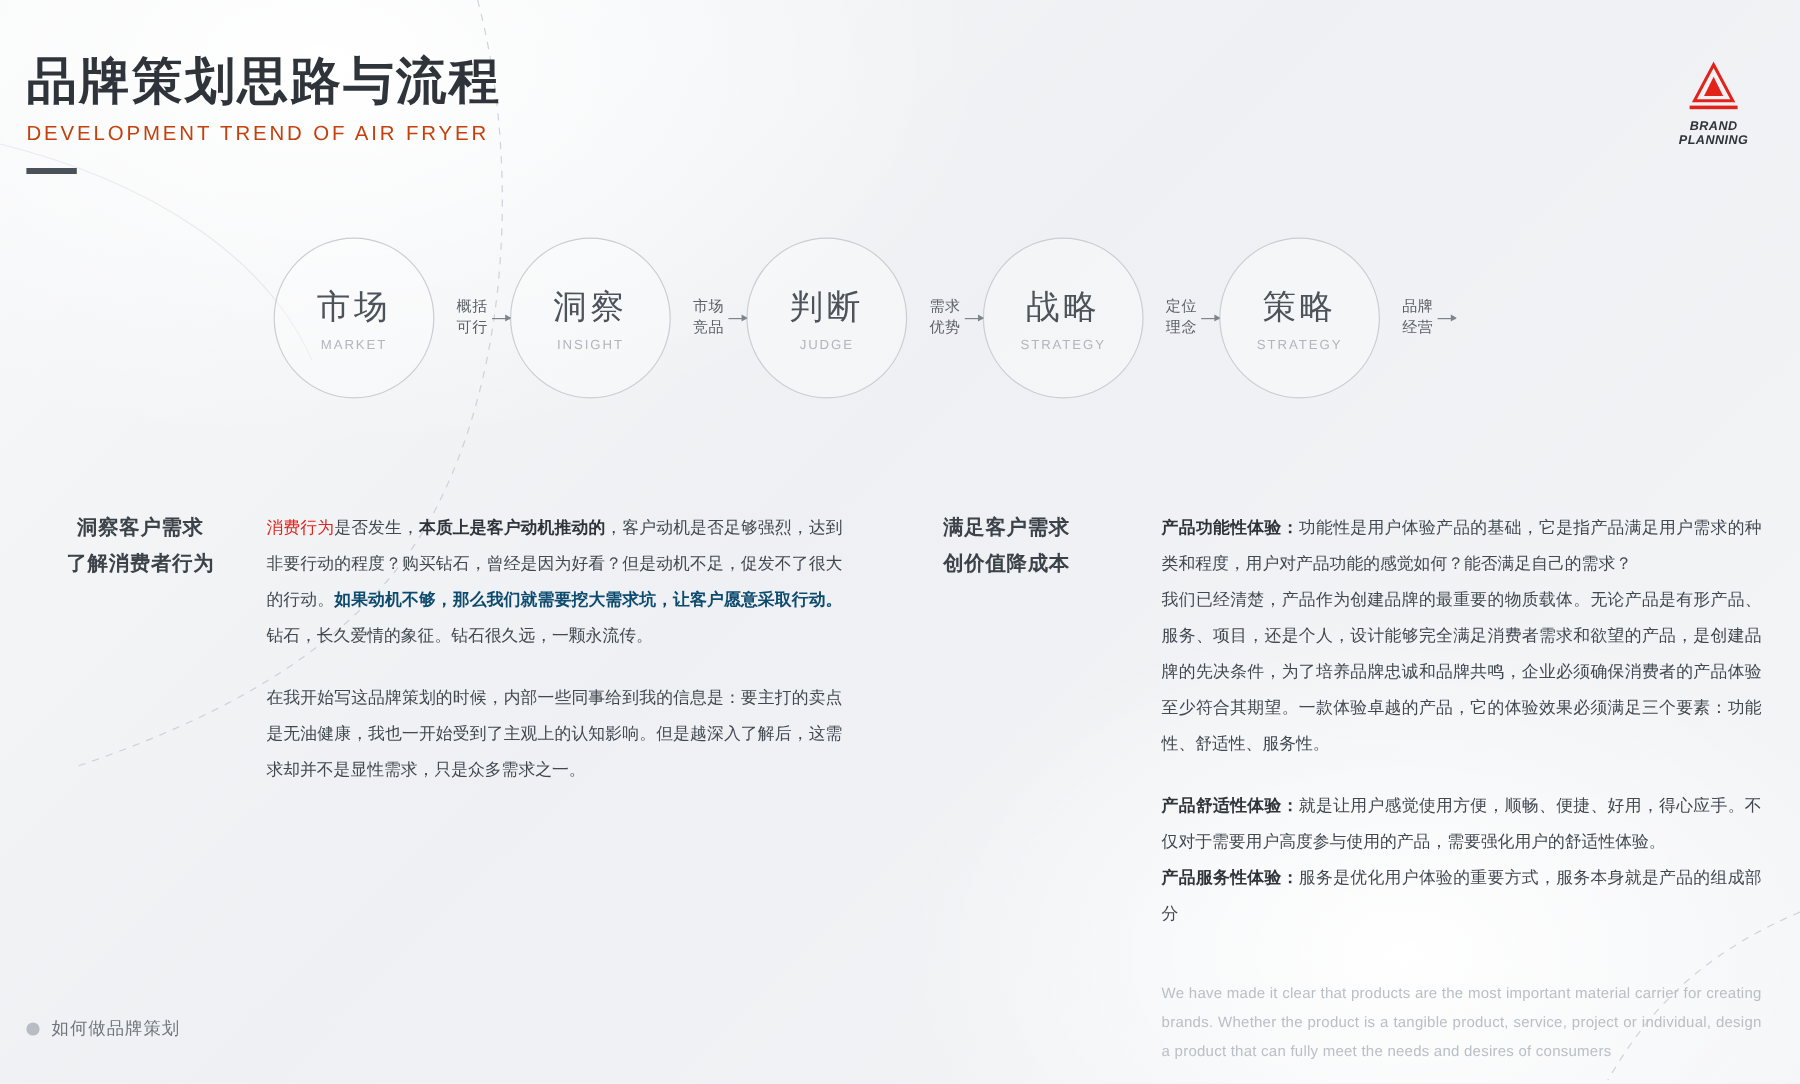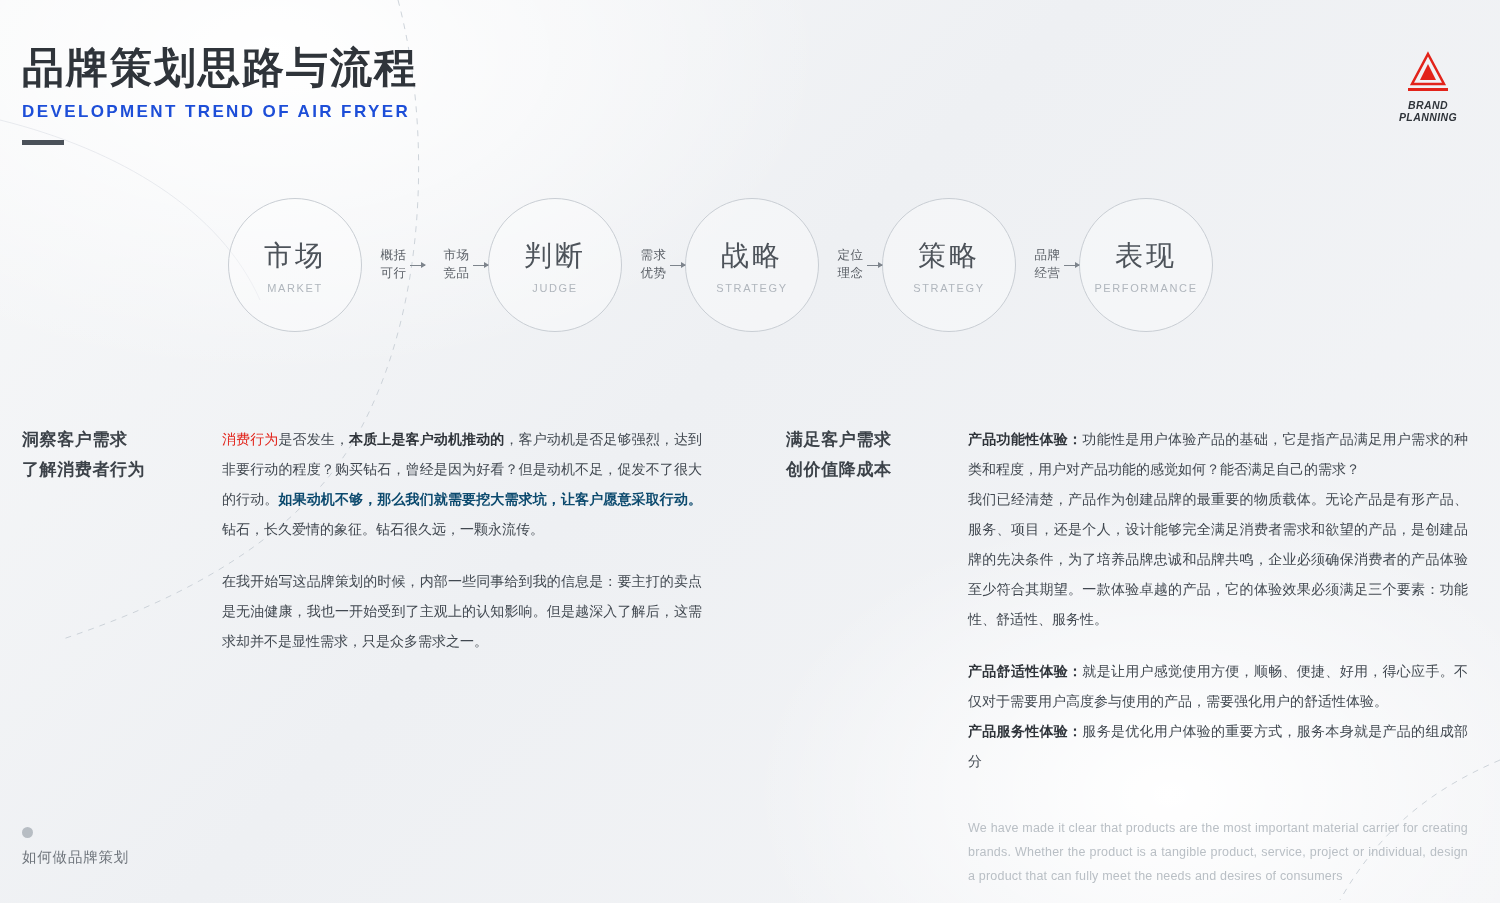--- a/index.html
+++ b/index.html
@@ -48,22 +48,22 @@
     font-weight: bold;
     letter-spacing: 2px;
     color: #2f343a;
     line-height: 1.15;
     margin: 0;
   }
   .title-sub {
     margin-top: 10px;
     font-size: 17px;
     letter-spacing: 2.4px;
-    color: #1d4ed8;
-    font-weight: 700;
+    color: #c2410c;
+    font-weight: 400;
   }
   .title-rule {
     margin-top: 18px;
     width: 42px;
     height: 5px;
     background: #4a5159;
   }
 
   
   .logo {
@@ -204,23 +204,22 @@
     letter-spacing: .2px;
     font-weight: 300;
   }
 
   
   .footer {
     position: absolute;
     left: 22px;
     bottom: 36px;
     display: flex;
-    align-items: flex-start;
+    align-items: center;
     gap: 10px;
-    flex-direction: column;
   }
   .footer-dot {
     width: 11px;
     height: 11px;
     border-radius: 50%;
     background: #b7bdc3;
     flex: none;
   }
   .footer-text {
     font-size: 14.5px;
@@ -263,20 +262,24 @@
     <div class="node">
       <div class="node-cn">市场</div>
       <div class="node-en">MARKET</div>
     </div>
     <div class="link">
       <div class="link-label">概括</div>
       <div class="link-label">可行</div>
       <span class="link-arrow"></span>
     </div>
 
+    <div class="node">
+      <div class="node-cn">洞察</div>
+      <div class="node-en">INSIGHT</div>
+    </div>
     <div class="link">
       <div class="link-label">市场</div>
       <div class="link-label">竞品</div>
       <span class="link-arrow"></span>
     </div>
 
     <div class="node">
       <div class="node-cn">判断</div>
       <div class="node-en">JUDGE</div>
     </div>
@@ -299,27 +302,23 @@
     <div class="node">
       <div class="node-cn">策略</div>
       <div class="node-en">STRATEGY</div>
     </div>
     <div class="link">
       <div class="link-label">品牌</div>
       <div class="link-label">经营</div>
       <span class="link-arrow"></span>
     </div>
 
-    <div class="node">
-      <div class="node-cn">表现</div>
-      <div class="node-en">PERFORMANCE</div>
-    </div>
-  </div>
-
-  <div class="col-left-head" style="white-space: pre-line;">洞察客户需求
+  </div>
+
+  <div class="col-left-head" style="white-space: pre-line; text-align: center;">洞察客户需求
 了解消费者行为</div>
   <div class="col-left-body">
     <p class="para"><span class="hl">消费行为</span><span>是否发生，</span><span class="strong">本质上是客户动机推动的</span><span>，客户动机是否足够强烈，达到非要行动的程度？购买钻石，曾经是因为好看？但是动机不足，促发不了很大的行动。</span><span class="hl-b">如果动机不够，那么我们就需要挖大需求坑，让客户愿意采取行动。</span><span>钻石，长久爱情的象征。钻石很久远，一颗永流传。</span></p>
     <p class="para">在我开始写这品牌策划的时候，内部一些同事给到我的信息是：要主打的卖点是无油健康，我也一开始受到了主观上的认知影响。但是越深入了解后，这需求却并不是显性需求，只是众多需求之一。</p>
   </div>
 
   <div class="col-right-head" style="white-space: pre-line;">满足客户需求
 创价值降成本</div>
   <div class="col-right-body">
     <p class="para" style="margin-bottom:0"><span class="lead">产品功能性体验：</span><span>功能性是用户体验产品的基础，它是指产品满足用户需求的种类和程度，用户对产品功能的感觉如何？能否满足自己的需求？</span></p>

